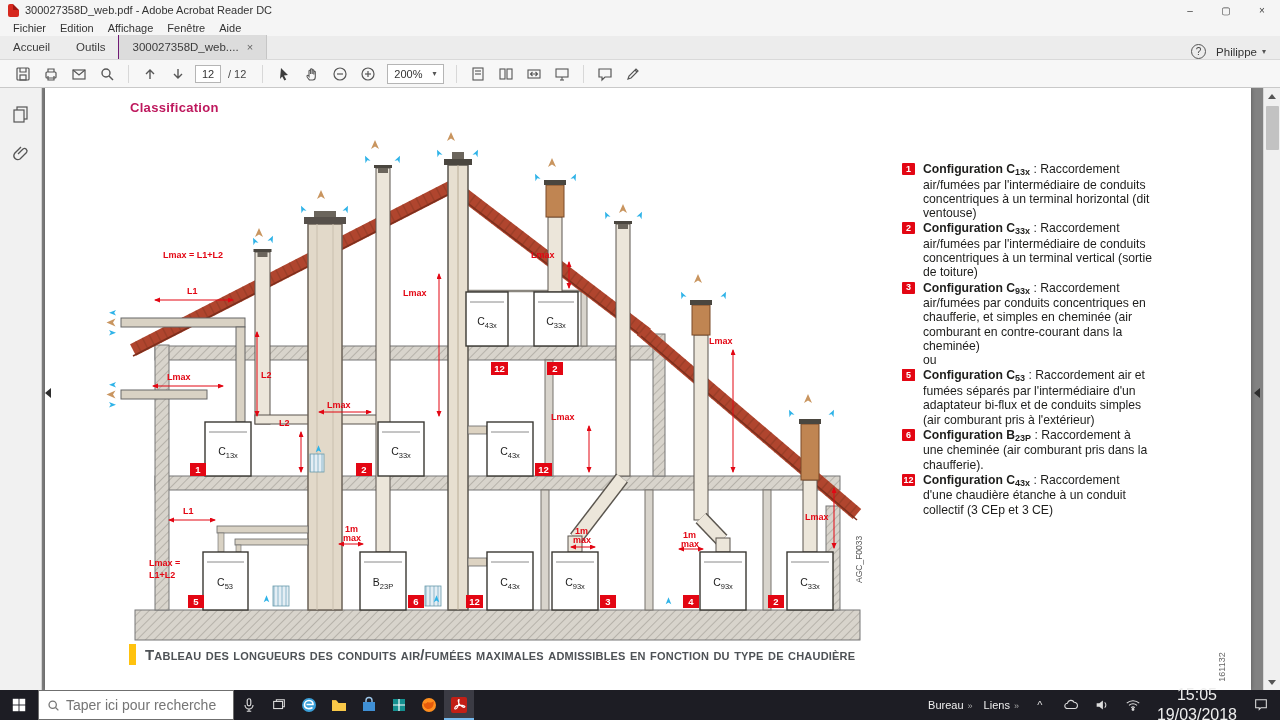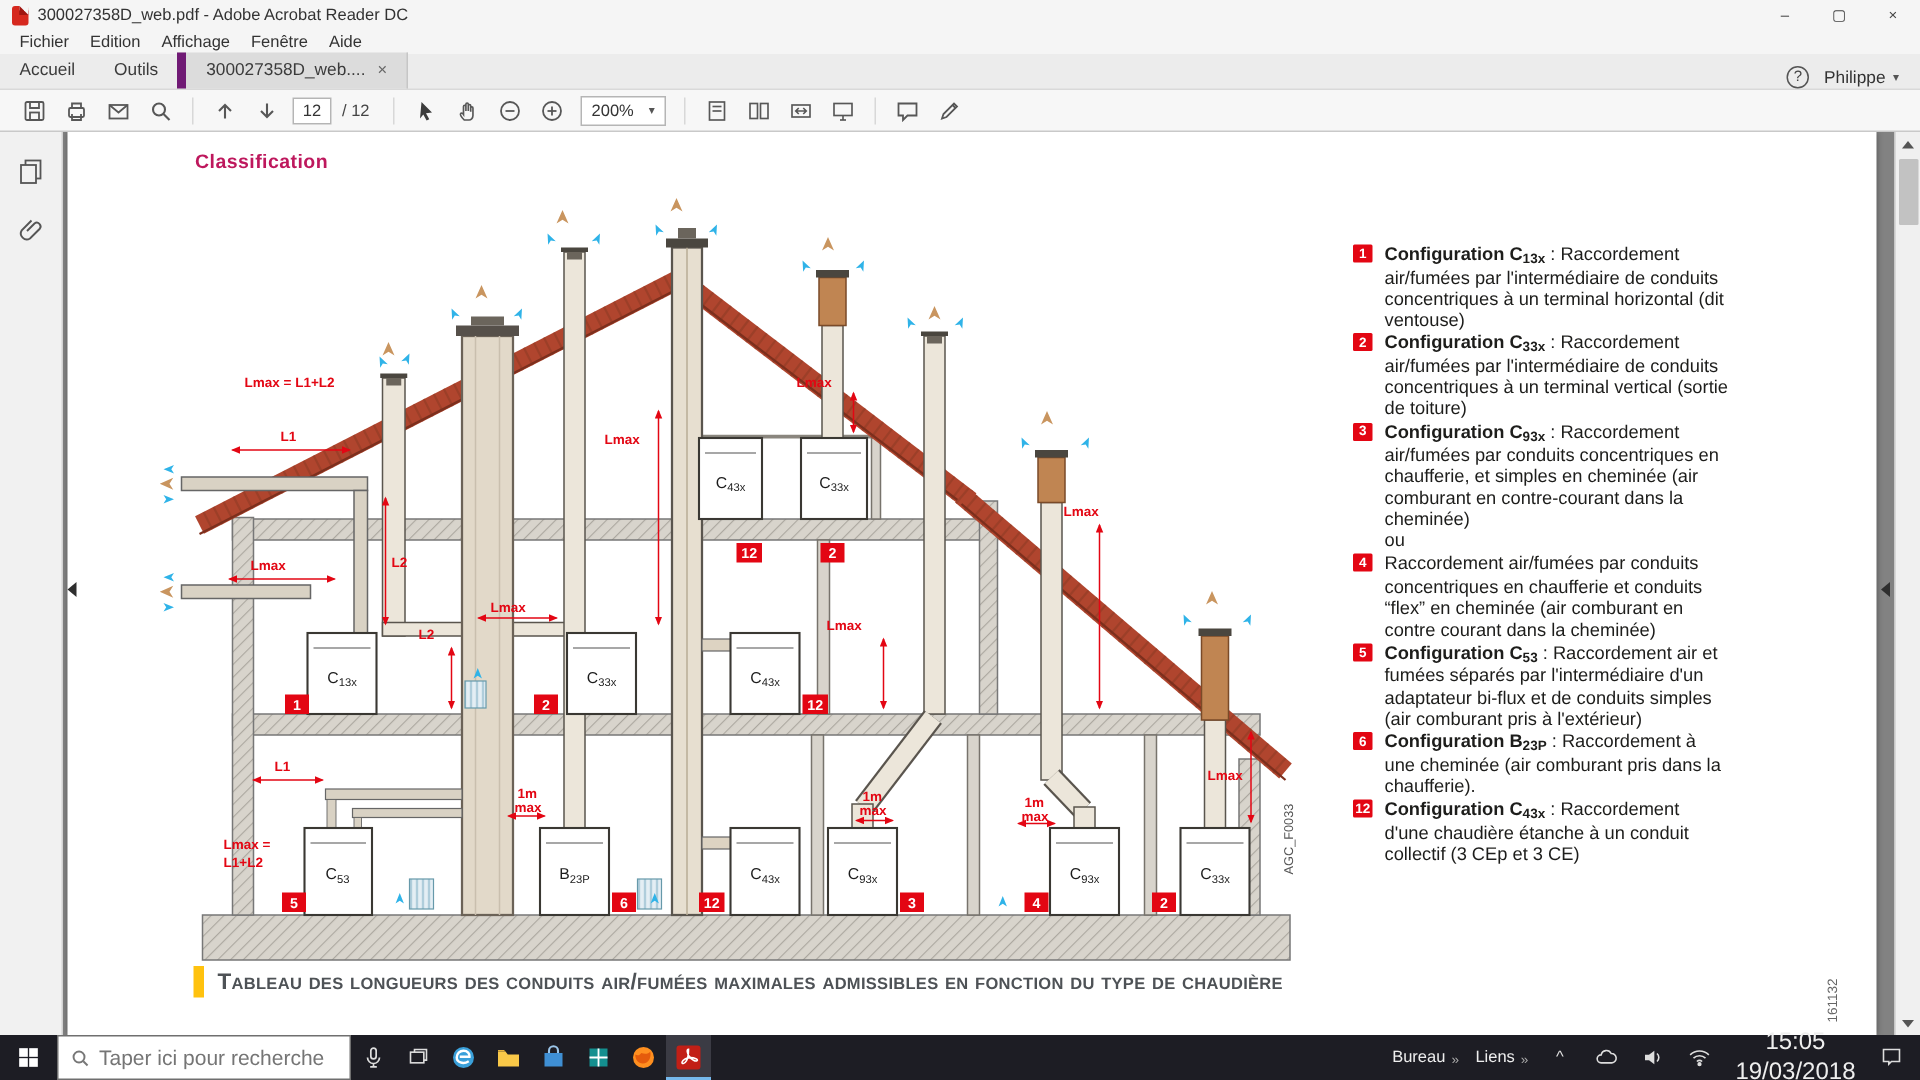--- a/index.html
+++ b/index.html
@@ -9,21 +9,21 @@
   
   .titlebar{height:20px;background:#f5f5f5;display:flex;align-items:center;font-size:11px;color:#333}
   .pdficon{width:11px;height:13px;background:#d6281e;margin:0 6px 0 8px;border-radius:2px;position:relative}
   .pdficon::after{content:"";position:absolute;right:0;top:0;border:3px solid #f5f5f5;border-left-color:#a01510;border-bottom-color:#a01510}
   .win-controls{margin-left:auto;display:flex}
   .win-btn{width:36px;height:20px;display:flex;align-items:center;justify-content:center;font-size:10px;color:#444}
   .menubar{height:16px;background:#f5f5f5;display:flex;align-items:center;font-size:11px;color:#333;padding-left:6px}
   .menu-item{padding:0 7px}
   .tabbar{height:24px;background:#ececec;display:flex;align-items:flex-end;font-size:11.5px;color:#3b3b3b;border-bottom:1px solid #d9d9d9}
   .tab{padding:0 13px;height:24px;display:flex;align-items:center;gap:8px}
-  .doc-tab{background:#dcdcdc;border-left:6px solid #701a75;border-right:1px solid #c6c6c6}
+  .doc-tab{background:#dcdcdc;border-left:1px solid #701a75;border-right:1px solid #c6c6c6}
   .tab-close{color:#666;font-size:11px}
   .tabbar-right{margin-left:auto;display:flex;align-items:center;gap:10px;padding-right:14px}
   .help-circle{width:15px;height:15px;border:1px solid #555;border-radius:50%;font-size:10px;display:flex;align-items:center;justify-content:center;color:#444}
   .user{display:flex;gap:5px;align-items:center;font-size:11.5px;color:#333}
   .caret{font-size:8px;color:#555}
   .toolbar{height:28px;background:#f7f7f7;border-bottom:1px solid #c9c9c9;display:flex;align-items:center;padding-left:10px;gap:2px}
   .tbtn{width:26px;height:24px;display:flex;align-items:center;justify-content:center;border-radius:2px}
   .tbtn svg{display:block}
   .tsep{width:1px;height:18px;background:#d8d8d8;margin:0 6px}
   .page-box{width:26px;height:18px;border:1px solid #b5b5b5;background:#fff;font-size:11px;text-align:center;color:#333;margin-left:2px}
@@ -546,21 +546,21 @@
             <span class="lg-num">1</span><span class="lg-bold">Configuration C</span><span class="lg-sub">13x</span><span> : Raccordement air/fumées par l'intermédiaire de conduits concentriques à un terminal horizontal (dit ventouse)</span>
           </div>
           <div class="lg-item">
             <span class="lg-num">2</span><span class="lg-bold">Configuration C</span><span class="lg-sub">33x</span><span> : Raccordement air/fumées par l'intermédiaire de conduits concentriques à un terminal vertical (sortie de toiture)</span>
           </div>
           <div class="lg-item">
             <span class="lg-num">3</span><span class="lg-bold">Configuration C</span><span class="lg-sub">93x</span><span> : Raccordement air/fumées par conduits concentriques en chaufferie, et simples en cheminée (air comburant en contre-courant dans la cheminée)</span>
             <div class="lg-extra">ou</div>
           </div>
           <div class="lg-item">
-            <span class="lg-num">4</span><span class="lg-bold"></span><span class="lg-sub"></span><span>Raccordement air/fumées par conduits concentriques en chaufferie et conduits “flex” en cheminée (air comburant en contre courant dans la cheminée)</span>
+            <span class="lg-num">4</span><span class="lg-bold"></span><span class="lg-sub"></span>
           </div>
           <div class="lg-item">
             <span class="lg-num">5</span><span class="lg-bold">Configuration C</span><span class="lg-sub">53</span><span> : Raccordement air et fumées séparés par l'intermédiaire d'un adaptateur bi-flux et de conduits simples (air comburant pris à l'extérieur)</span>
           </div>
           <div class="lg-item">
             <span class="lg-num">6</span><span class="lg-bold">Configuration B</span><span class="lg-sub">23P</span><span> : Raccordement à une cheminée (air comburant pris dans la chaufferie).</span>
           </div>
           <div class="lg-item">
             <span class="lg-num">12</span><span class="lg-bold">Configuration C</span><span class="lg-sub">43x</span><span> : Raccordement d'une chaudière étanche à un conduit collectif (3 CEp et 3 CE)</span>
           </div>

